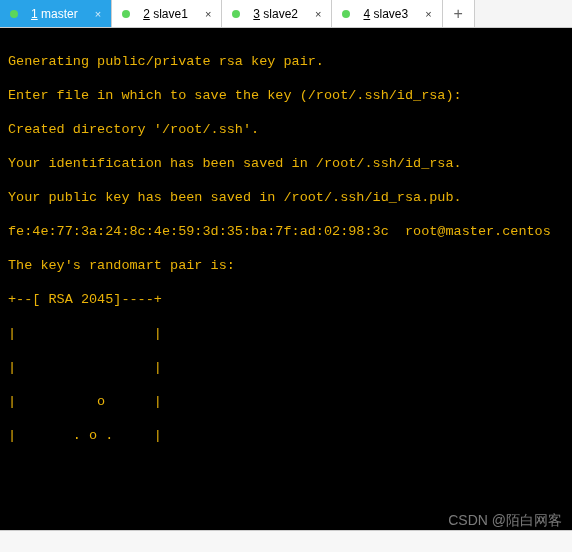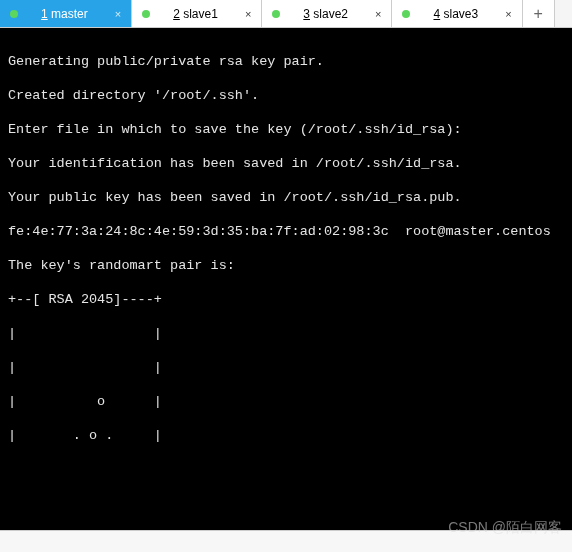--- a/index.html
+++ b/index.html
@@ -13,21 +13,21 @@
   .tabbar {
     display: flex;
     align-items: stretch;
     height: 28px;
     background: #f5f5f5;
     border-bottom: 1px solid #ccc;
   }
   .tab {
     display: flex;
     align-items: center;
-    gap: 23px;
+    gap: 13px;
     padding: 0 10px;
     background: #ffffff;
     border-right: 1px solid #ccc;
     font-size: 12px;
     cursor: pointer;
   }
   .tab.active {
     background: #29a3e8;
     color: #fff;
   }
@@ -45,34 +45,34 @@
     opacity: 0.8;
   }
   .tab.add {
     justify-content: center;
     width: 32px;
     font-size: 16px;
     color: #666;
   }
   .terminal {
     background: #000;
-    color: #e5e5e5;
+    color: #eab308;
     font-family: "Consolas", "Courier New", monospace;
     font-size: 13.5px;
     line-height: 17px;
     padding: 8px 8px 12px 8px;
     white-space: pre;
     overflow: hidden;
     height: calc(100% - 28px - 22px);
     position: relative;
   }
   .watermark {
     position: absolute;
     right: 10px;
-    bottom: 15px;
+    bottom: 22px;
     color: rgba(220,220,220,0.55);
     font-size: 14px;
     font-family: sans-serif;
     pointer-events: none;
   }
   .footer {
     height: 22px;
     background: #f7f7f7;
     border-top: 1px solid #ccc;
     font-size: 11px;
@@ -104,22 +104,22 @@
   <div class="tab">
     <span class="dot"></span>
     <span><span class="num">4</span> <span>slave3</span></span>
     <span class="close">×</span>
   </div>
   <div class="tab add">+</div>
 </div>
 
 <div class="terminal">
 <div>Generating public/private rsa key pair.</div>
+<div>Enter file in which to save the key (/root/.ssh/id_rsa):</div>
 <div>Created directory '/root/.ssh'.</div>
-<div>Enter file in which to save the key (/root/.ssh/id_rsa):</div>
 <div>Your identification has been saved in /root/.ssh/id_rsa.</div>
 <div>Your public key has been saved in /root/.ssh/id_rsa.pub.</div>
 <div>fe:4e:77:3a:24:8c:4e:59:3d:35:ba:7f:ad:02:98:3c  root@master.centos</div>
 <div>The key's randomart pair is:</div>
 <div>+--[ RSA 2045]----+</div>
 <div>|                 |</div>
 <div>|                 |</div>
 <div>|          o      |</div>
 <div>|       . o .     |</div>
 

